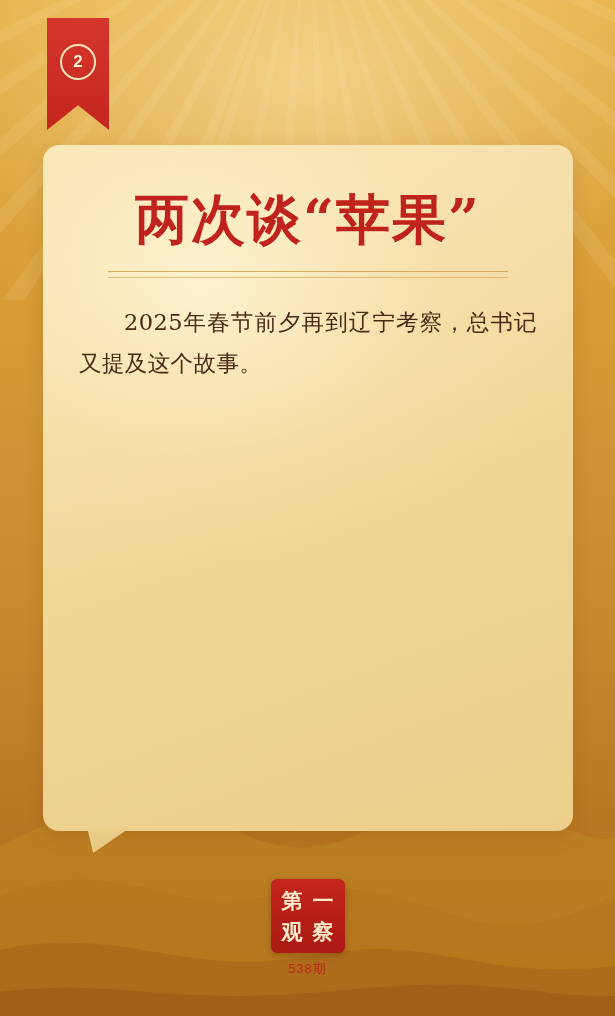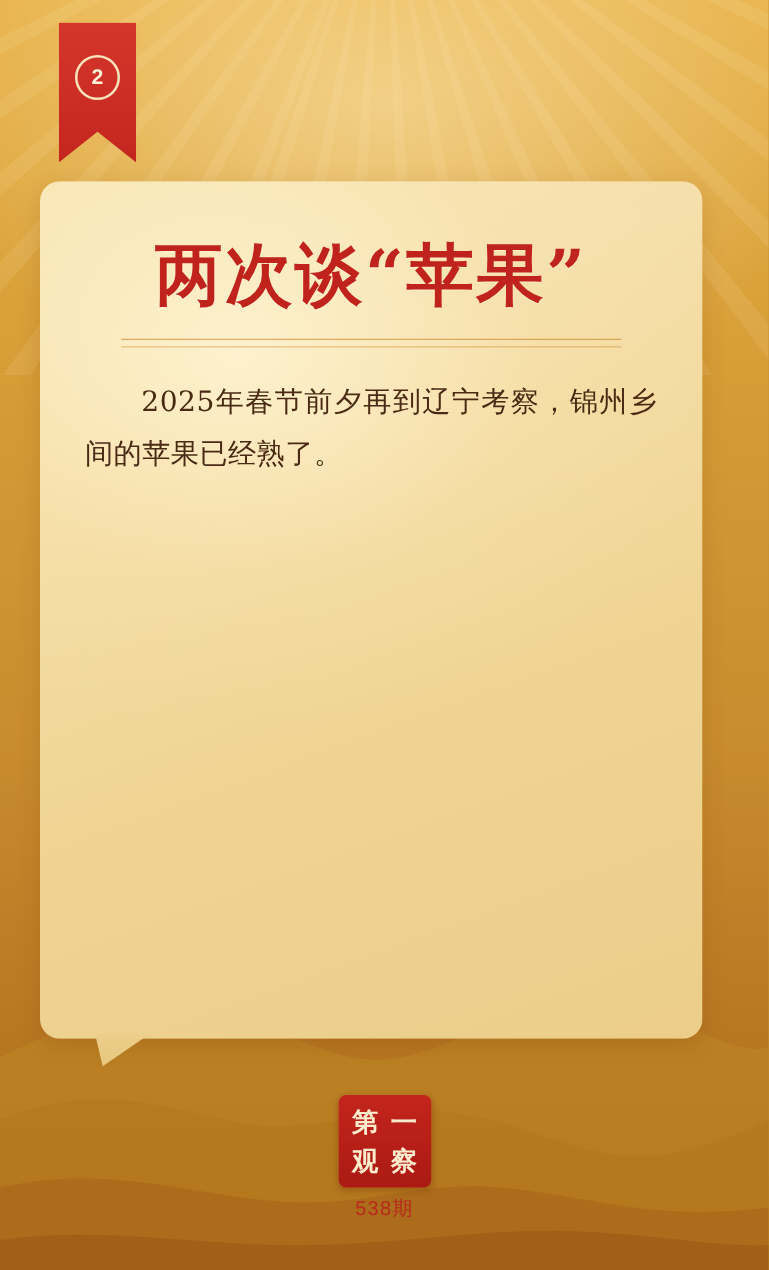--- a/index.html
+++ b/index.html
@@ -75,21 +75,21 @@
     font-weight: bold;
     display: flex;
     align-items: center;
     justify-content: center;
     font-family: "Liberation Sans", sans-serif;
   }
 
   
   .card {
     position: absolute;
-    left: 32px;
+    left: 43px;
     top: 145px;
     width: 530px;
     height: 686px;
     border-radius: 16px;
     background:
       radial-gradient(ellipse 400px 300px at 30% 20%, rgba(255,244,211,0.85) 0%, rgba(252,232,180,0.2) 60%, rgba(250,226,168,0) 100%),
       linear-gradient(160deg, #f8e7b9 0%, #f4dca4 35%, #efd494 60%, #ecce8a 100%);
     box-shadow: 0 6px 18px rgba(120,60,10,0.18);
   }
   .card:after {
@@ -176,21 +176,21 @@
   }
   .seal span {
     font-size: 21px;
     font-weight: bold;
     line-height: 1;
     font-family: "DejaVu Serif", "Liberation Serif", serif;
   }
   .issue {
     margin-top: 7px;
     color: #b9291d;
-    font-size: 16px;
+    font-size: 13px;
     letter-spacing: 1px;
     font-family: "Liberation Sans", sans-serif;
   }
 </style>
 </head>
 <body>
 
 <div class="poster">
 
   <div class="rays"></div>
@@ -211,21 +211,21 @@
   <div class="card">
     <div class="card-inner">
       <div class="headline">两次谈“苹果”</div>
 
       <div class="rule-group">
         <div class="rule"></div>
         <div class="rule second"></div>
       </div>
 
       <div class="body-text">
-        <p>2025年春节前夕再到辽宁考察，锦州乡间的苹果已经熟了。</p>
+        <p>2025年春节前夕再到辽宁考察，总书记又提及这个故事。</p>
       </div>
     </div>
   </div>
 
   <div class="seal-wrap">
     <div class="seal">
       <span>第</span>
       <span>一</span>
       <span>观</span>
       <span>察</span>

